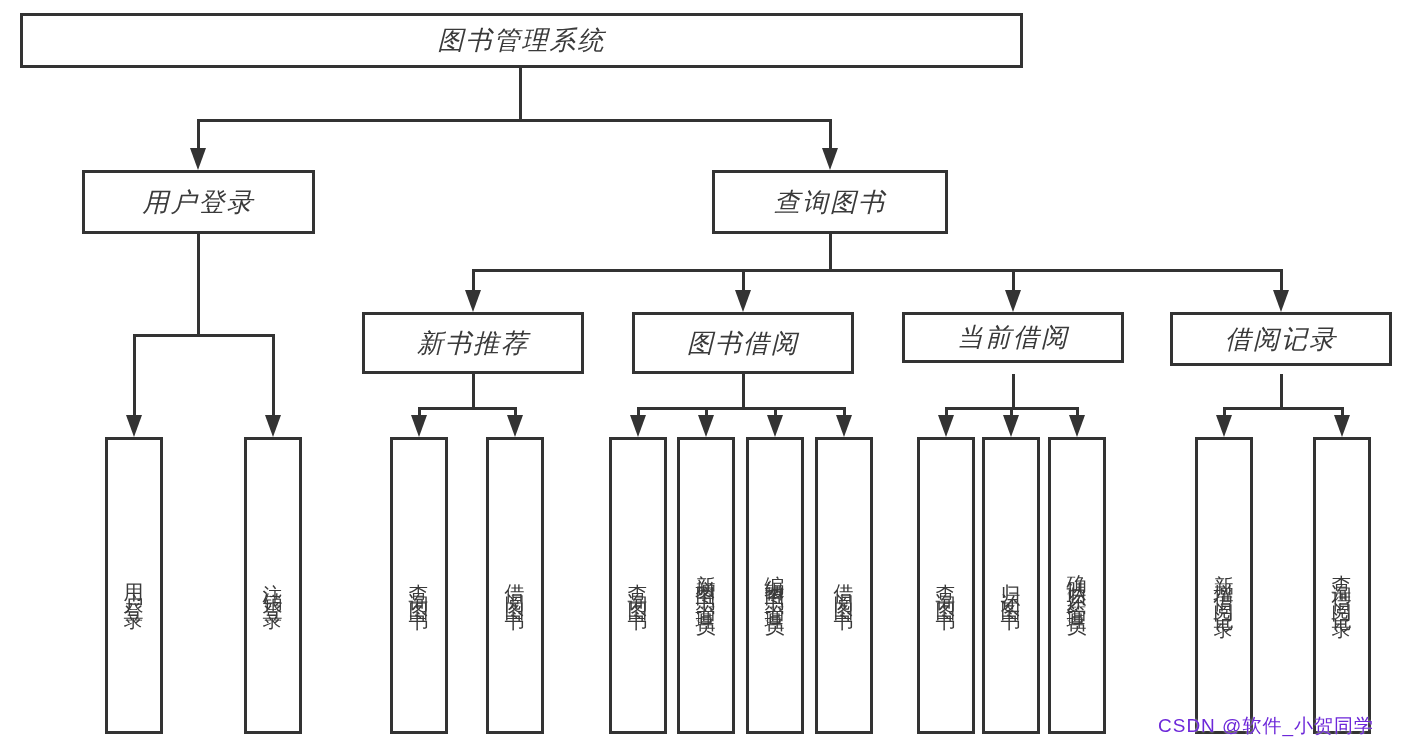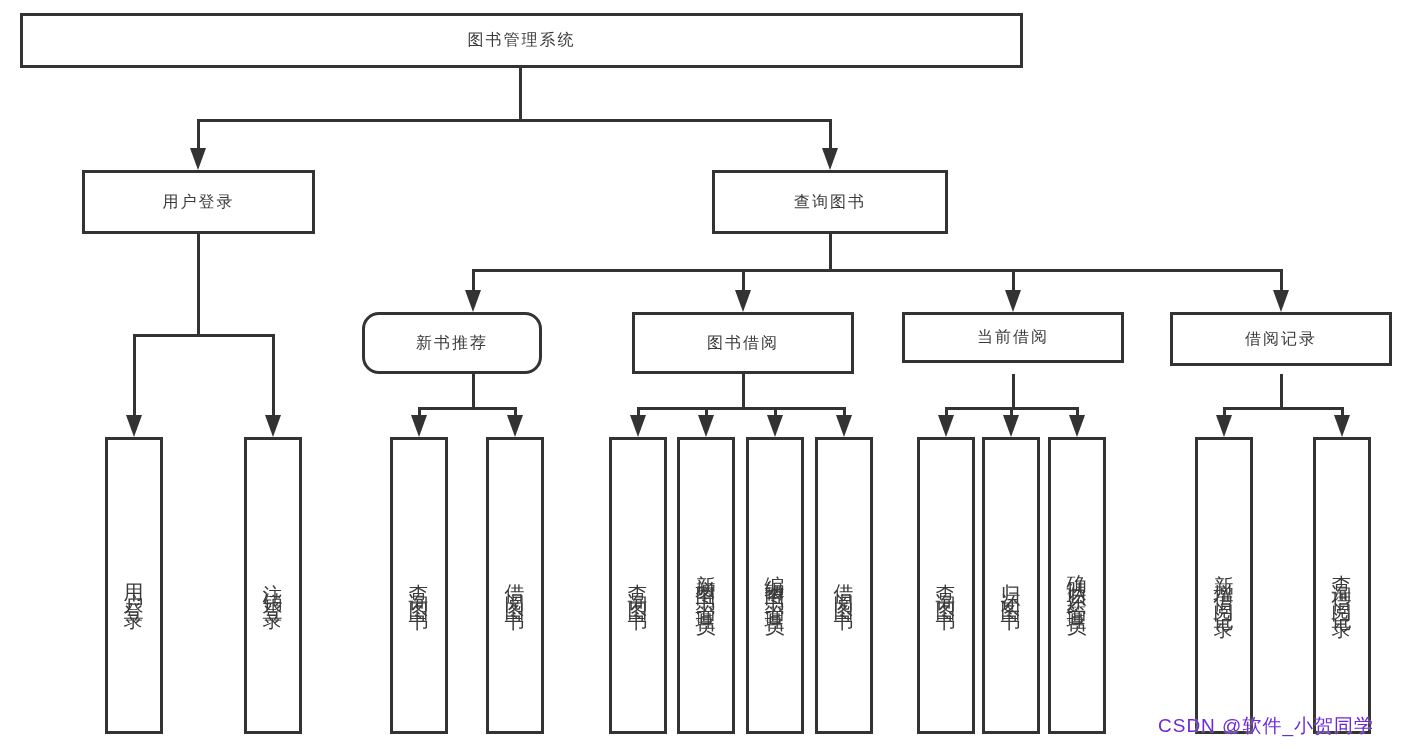--- a/index.html
+++ b/index.html
@@ -4,21 +4,21 @@
 <title>图书管理系统</title>
 <style>
   html,body{margin:0;padding:0;background:#ffffff;}
   #canvas{
     position:relative;width:1405px;height:747px;background:#ffffff;overflow:hidden;
     font-family:"Liberation Sans","DejaVu Sans",sans-serif;color:#3a3a3a;
   }
   .box{
     position:absolute;box-sizing:border-box;border:3px solid #333333;background:#ffffff;
     display:flex;align-items:center;justify-content:center;
-    font-size:16px;letter-spacing:2px;color:#3a3a3a;
+    font-size:26px;letter-spacing:2px;color:#3a3a3a;font-style:italic;
   }
   .leaf{
     position:absolute;box-sizing:border-box;border:3px solid #333333;background:#ffffff;
     display:flex;align-items:center;justify-content:center;
   }
   .vtext{
     writing-mode:vertical-rl;text-orientation:mixed;
     font-size:20px;line-height:1;letter-spacing:9px;color:#3a3a3a;white-space:nowrap;
   }
   .vtext.tight{letter-spacing:6px;}
@@ -68,21 +68,21 @@
   <div class="hl" style="left:471.5px;top:269px;width:811px;"></div>
   <div class="vl" style="left:471.5px;top:269px;height:24px;"></div>
   <div class="arrow" style="left:465px;top:290px;"></div>
   <div class="vl" style="left:741.5px;top:269px;height:24px;"></div>
   <div class="arrow" style="left:735px;top:290px;"></div>
   <div class="vl" style="left:1011.5px;top:269px;height:24px;"></div>
   <div class="arrow" style="left:1005px;top:290px;"></div>
   <div class="vl" style="left:1279.5px;top:269px;height:24px;"></div>
   <div class="arrow" style="left:1273px;top:290px;"></div>
 
-  <div class="box" style="left:362px;top:312px;width:180px;height:62px;border-radius:17px;">
+  <div class="box" style="left:362px;top:312px;width:222px;height:62px;">
     <span>新书推荐</span>
   </div>
   <div class="box" style="left:632px;top:312px;width:222px;height:62px;">
     <span>图书借阅</span>
   </div>
   <div class="box" style="left:902px;top:312px;width:222px;height:51px;">
     <span>当前借阅</span>
   </div>
   <div class="box" style="left:1170px;top:312px;width:222px;height:54px;">
     <span>借阅记录</span>

